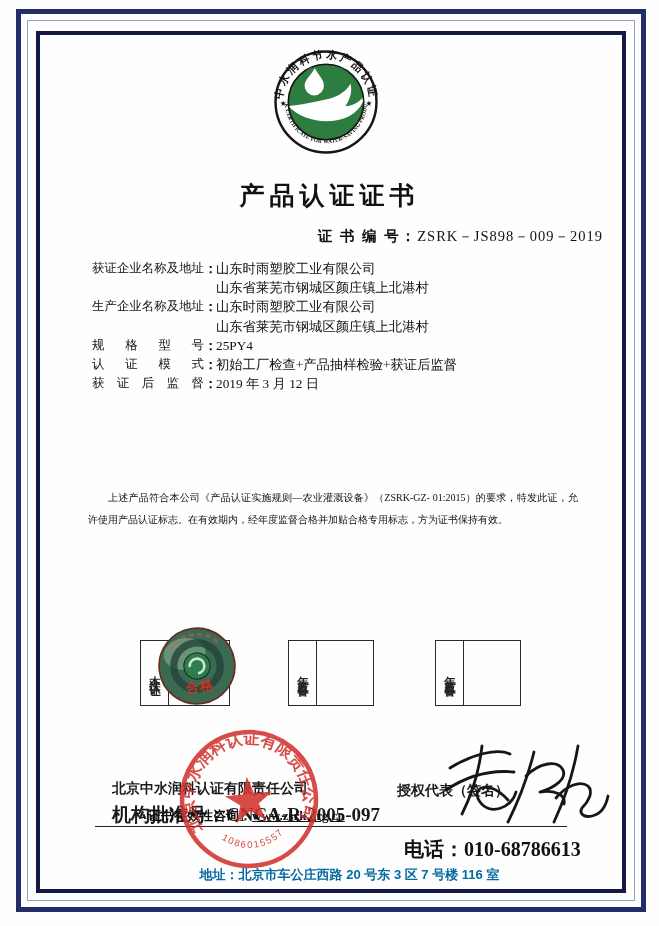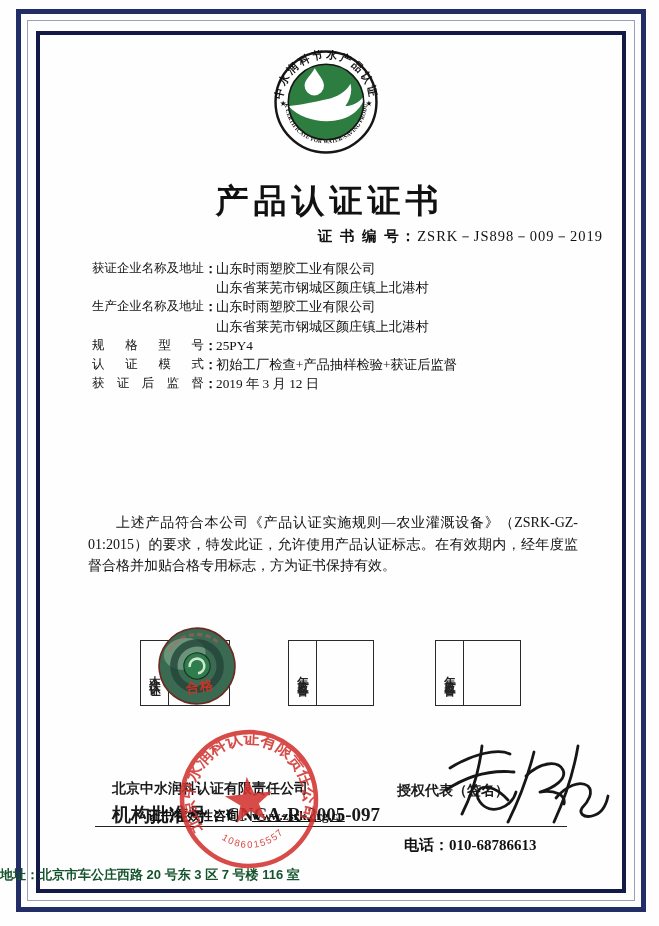--- a/index.html
+++ b/index.html
@@ -4,57 +4,57 @@
 <style>
   html,body{margin:0;padding:0;background:#ffffff;}
   .page{position:relative;width:659px;height:926px;background:#fefefe;overflow:hidden;
         font-family:"Liberation Serif","DejaVu Serif",serif;color:#151515;}
   
   .f-outer{position:absolute;left:16px;top:9px;right:13px;bottom:14px;border:5px solid #222c66;}
   .f-mid{position:absolute;left:27px;top:20px;right:24px;bottom:25px;border:1px solid #9aa1b8;}
   .f-inner{position:absolute;left:36px;top:31px;right:33px;bottom:33px;border:4px solid #121a45;}
   
   .logo{position:absolute;left:274px;top:50px;width:104px;height:104px;}
-  .title{position:absolute;left:0;right:0;top:179px;text-align:center;font-size:33px;font-weight:bold;
+  .title{position:absolute;left:0;right:0;top:179px;text-align:center;font-size:25px;font-weight:bold;
          letter-spacing:5px;color:#111;font-family:Liberation Sans, sans-serif;}
   .certno{position:absolute;left:72px;top:227px;width:531px;text-align:right;font-size:14.5px;color:#111;}
   .certno .lbl{font-weight:bold;letter-spacing:2px;}
   .certno .val{letter-spacing:1px;}
   
   .fields{position:absolute;left:92px;top:259px;font-size:13.3px;color:#111;}
   .frow{height:19.2px;line-height:19.2px;white-space:nowrap;}
   .flabel{display:inline-block;width:112px;font-weight:normal;font-size:12.4px;
           text-align:justify;text-align-last:justify;vertical-align:top;
           font-family:"Liberation Sans","DejaVu Sans",sans-serif;}
   .fcolon{display:inline-block;width:12px;font-weight:bold;
           font-family:"Liberation Sans","DejaVu Sans",sans-serif;}
   .findent{display:inline-block;width:124px;}
   
-  .statement{position:absolute;left:88px;top:487px;width:490px;font-size:14px;line-height:21.5px;
-             text-align:justify;text-indent:2em;color:#111;margin-top:25px;}
+  .statement{position:absolute;left:88px;top:487px;width:490px;font-size:10px;line-height:21.5px;
+             text-align:justify;text-indent:2em;color:#111;}
   
   .stampbox{position:absolute;top:640px;height:64px;border:1.5px solid #2a2a2a;display:flex;background:transparent;}
   .box1{left:140px;width:88px;} .box2{left:288px;width:84px;} .box3{left:435px;width:84px;}
   .box-label-col{width:27px;border-right:1px solid #2a2a2a;display:flex;align-items:center;justify-content:center;}
   .vtext{writing-mode:vertical-rl;text-orientation:upright;font-size:11.5px;font-weight:bold;
          letter-spacing:3px;color:#222;font-family:"Liberation Sans","DejaVu Sans",sans-serif;}
   .sticker{position:absolute;left:157px;top:626px;width:80px;height:80px;z-index:3;}
   
   .company{position:absolute;left:112px;top:780px;font-size:14px;font-weight:bold;color:#1a1a1a;z-index:2;}
   .approval{position:absolute;left:112px;top:802px;font-size:19px;font-weight:bold;color:#1a1a1a;z-index:2;}
   .signlabel{position:absolute;left:397px;top:782px;font-size:14px;font-weight:bold;color:#1a1a1a;}
   .signature{position:absolute;left:436px;top:738px;width:180px;height:92px;z-index:4;}
   .redstamp{position:absolute;left:176px;top:726px;width:146px;height:146px;z-index:5;opacity:.88;}
   
   .rule{position:absolute;left:95px;top:826px;width:472px;border-top:1.6px solid #222;z-index:1;}
   .query{position:absolute;left:148px;top:807px;font-size:13px;font-weight:bold;color:#111;z-index:2;}
   .query .site{text-decoration:underline;}
-  .phone{position:absolute;left:404px;top:836px;font-size:15px;font-weight:bold;color:#111;}
-  .address{position:absolute;left:0;right:0;top:866px;font-size:13px;font-weight:bold;
-           color:#14532d;font-family:"Liberation Sans","DejaVu Sans",sans-serif;}
+  .phone{position:absolute;left:404px;top:836px;font-size:20px;font-weight:bold;color:#111;}
+  .address{position:absolute;left:0;right:0;top:866px;text-align:center;font-size:13px;font-weight:bold;
+           color:#0369a1;font-family:"Liberation Sans","DejaVu Sans",sans-serif;padding-left:40px;}
 </style>
 </head>
 <body>
 
 <div class="page">
   <div class="f-outer"></div>
   <div class="f-mid"></div>
   <div class="f-inner"></div>
 
   <svg class="logo" viewBox="0 0 102 102">

